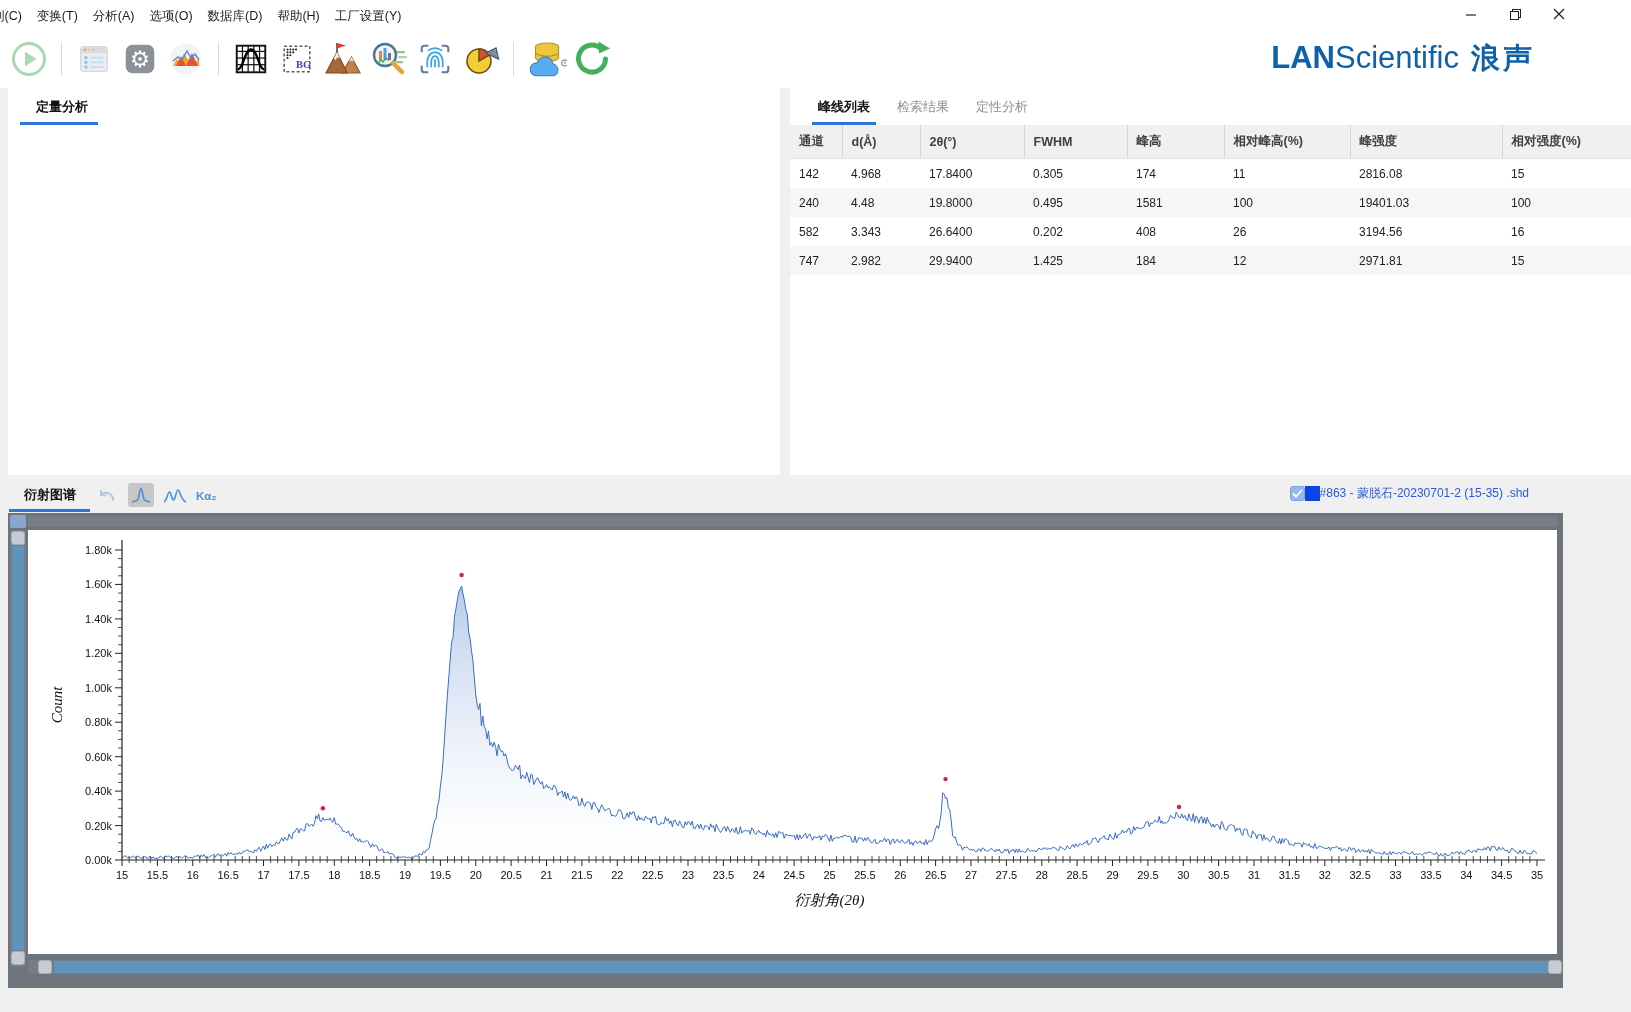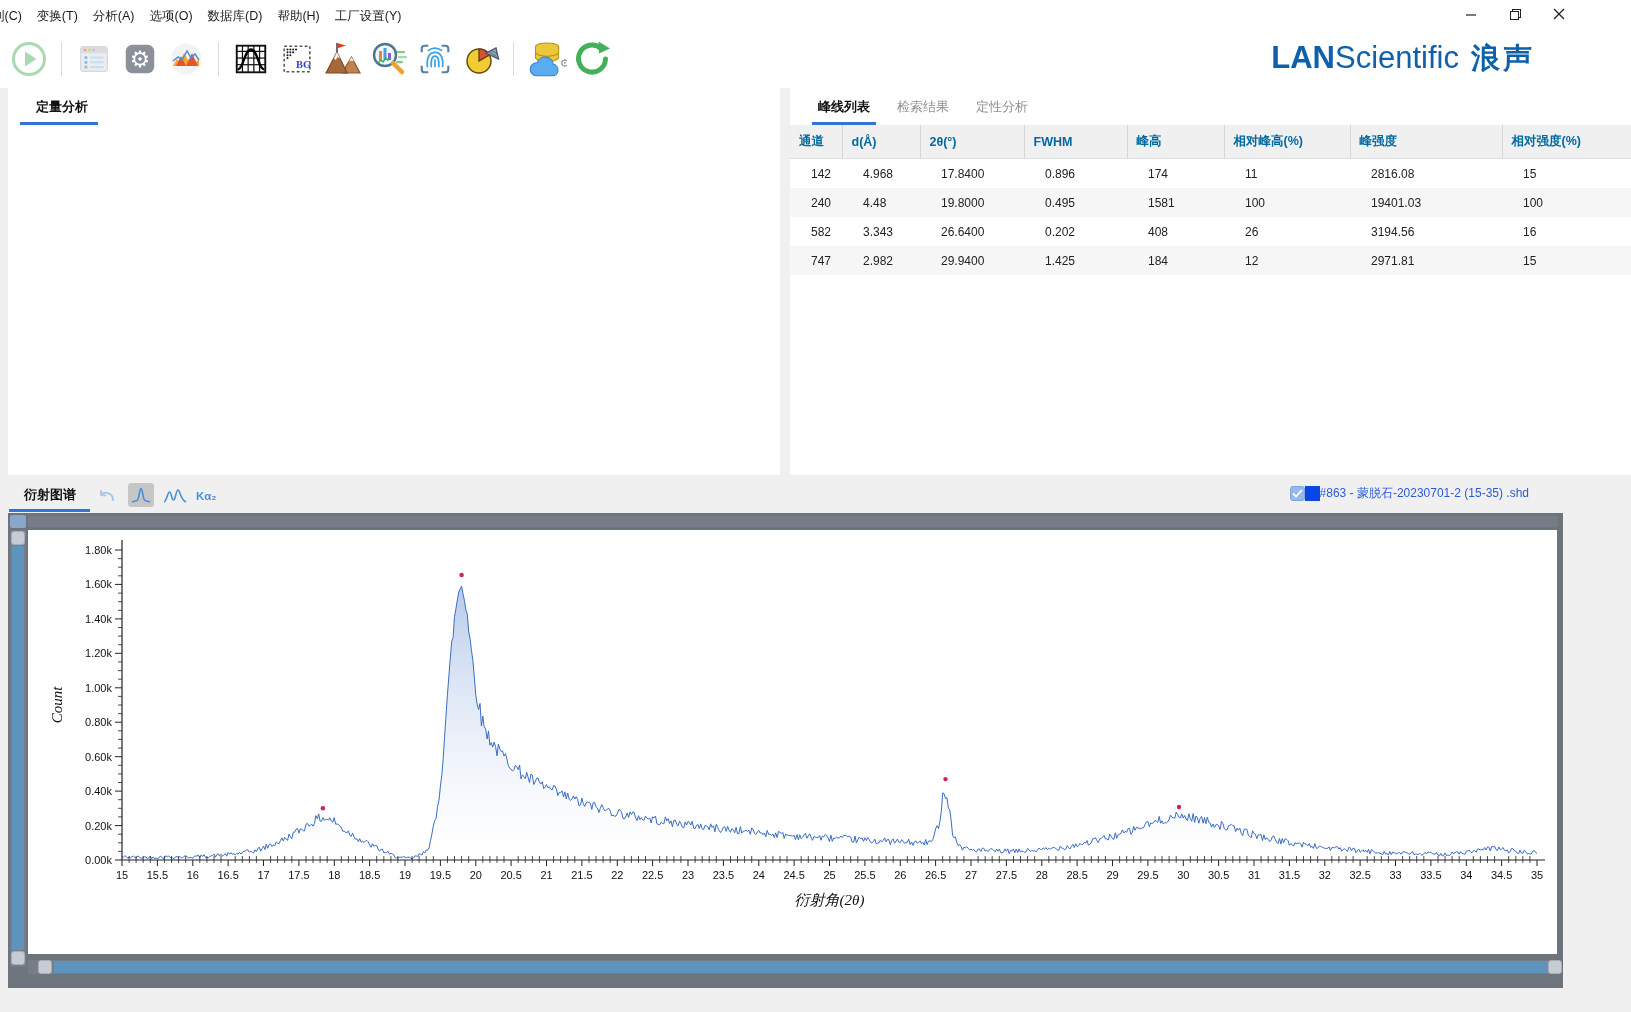--- a/index.html
+++ b/index.html
@@ -26,24 +26,24 @@
   .card-right{position:absolute;left:790px;top:0;width:841px;height:387px;background:#fff;overflow:hidden;}
   .tabs{height:37px;display:flex;gap:27px;padding-left:28px;align-items:stretch;}
   .tab{font-size:13px;color:#8f8f8f;position:relative;display:flex;align-items:center;cursor:default;}
   .tab.active{color:#111;font-weight:bold;}
   .tab.active::after{content:'';position:absolute;left:-6px;right:-6px;bottom:0;height:3px;background:#3273d9;}
   .card-left .tabs{}
   .card-left .tab.active::after{left:-16px;right:-10px;}
   
   table{border-collapse:collapse;table-layout:fixed;width:841px;font-size:12px;}
   thead th{height:33px;background:#f0f0f1;font-weight:bold;text-align:left;padding:0 0 0 9px;
-           border-right:1px solid #d6d6d6;border-bottom:1px solid #e0e0e0;color:#0369a1;font-size:12.5px;
+           border-right:1px solid #d6d6d6;border-bottom:1px solid #e0e0e0;color:#404040;font-size:12.5px;
            overflow:hidden;white-space:nowrap;}
   thead th:last-child{border-right:none;}
-  tbody td{height:27px;padding-left:21px;color:#222;overflow:hidden;white-space:nowrap;}
+  tbody td{height:27px;padding-left:9px;color:#222;overflow:hidden;white-space:nowrap;}
   tbody tr:nth-child(even){background:#f6f6f7;}
   
   .chart-tabrow{position:absolute;left:4px;top:392px;width:1631px;height:33px;}
   .chart-tab{position:absolute;left:20px;top:0;height:30px;display:flex;align-items:center;
              font-size:13px;font-weight:bold;color:#111;}
   .chart-tab::after{content:'';position:absolute;left:-15px;right:-14px;bottom:-2px;height:3px;background:#3273d9;}
   .mini-row{position:absolute;left:90px;top:3px;display:flex;gap:8px;align-items:center;}
   .mini-btn{width:26px;height:24px;display:flex;align-items:center;justify-content:center;border-radius:3px;}
   .mini-btn.selected{background:#c6c6c6;}
   .ka2{color:#4a90d9;font-weight:bold;font-size:11.5px;padding-top:2px;}
@@ -277,21 +277,21 @@
             <th>相对峰高(%)</th>
             <th>峰强度</th>
             <th>相对强度(%)</th>
           </tr>
         </thead>
       <tbody>
           <tr>
             <td>142</td>
             <td>4.968</td>
             <td>17.8400</td>
-            <td>0.896</td>
+            <td>0.305</td>
             <td>174</td>
             <td>11</td>
             <td>2816.08</td>
             <td>15</td>
           </tr>
           <tr>
             <td>240</td>
             <td>4.48</td>
             <td>19.8000</td>
             <td>0.495</td>

